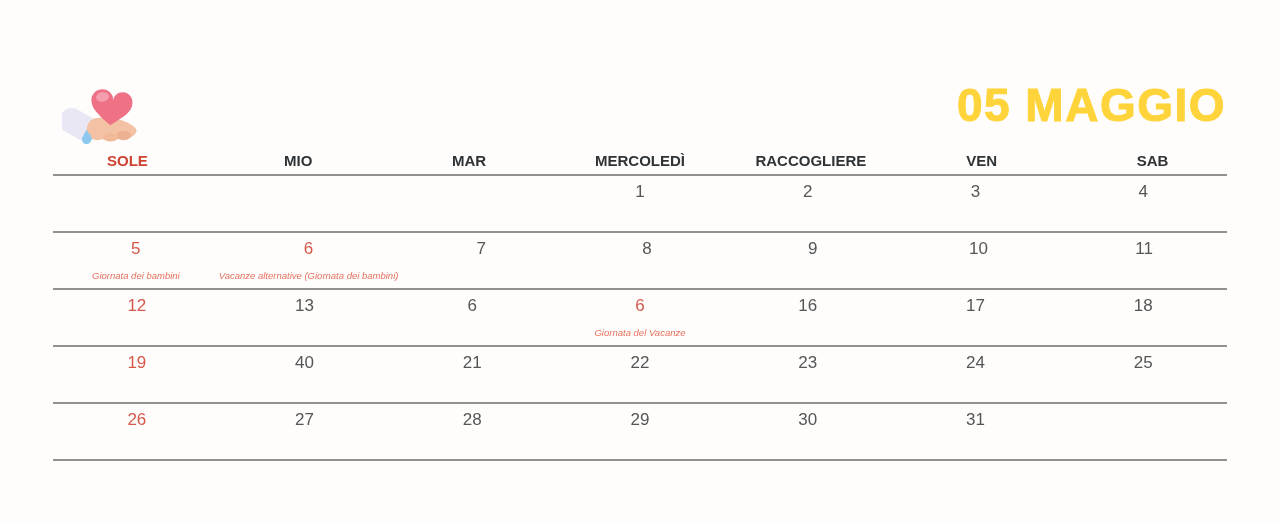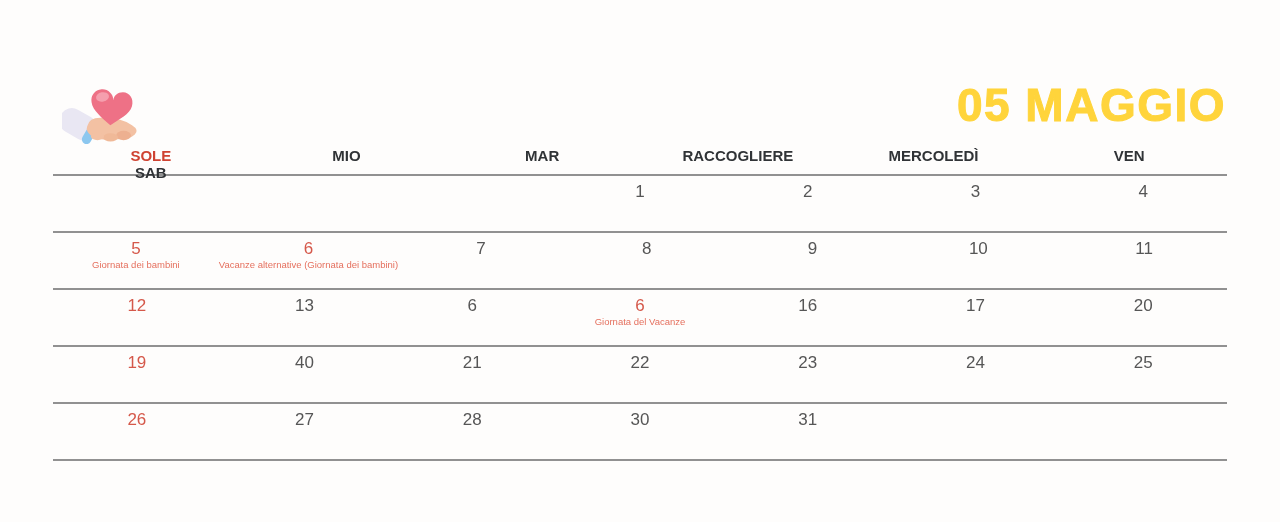--- a/index.html
+++ b/index.html
@@ -23,22 +23,22 @@
     line-height:1.0;
     text-transform:uppercase;
     -webkit-text-stroke:1px var(--title-color,#ffd43b);
   }
 
   
   .calendar{
     position:absolute;left:53px;top:147px;width:1174px;
   }
   .weekday-row{
-    display:grid;grid-template-columns:repeat(6,1fr);
-    height:27px;align-items:center;
+    display:grid;grid-template-columns:repeat(7,1fr);
+    height:27px;align-items:center;gap:22px;
   }
   .weekday{
     text-align:center;font-size:15px;font-weight:700;
     color:var(--weekday-default,#303336);
   }
   .weekday.highlight{color:var(--weekday-highlight,#cf4332);}
 
   .week-row{
     display:grid;grid-template-columns:repeat(7,1fr);
     height:55px;
@@ -49,24 +49,26 @@
     text-align:center;padding-top:6px;
     overflow:visible;
   }
   .day-num{
     font-size:17px;font-weight:300;
     color:var(--day-default,#565656);
     line-height:20px;
   }
   .day-num.red{color:var(--day-red,#d5584a);}
   .day-event{
+    margin-top:11px;
     font-size:9.5px;
     color:var(--event-color,#e5705e);
     white-space:nowrap;
     line-height:11px;
+    font-style:italic;
   }
 </style>
 </head>
 <body>
 
 <div class="page">
 
   <div class="brand-icon">
     <svg viewBox="0 0 90 66" width="84" height="62" aria-hidden="true">
 
@@ -87,22 +89,22 @@
     </svg>
   </div>
 
   <div class="month-title">05 MAGGIO</div>
 
   <div class="calendar">
     <div class="weekday-row" id="weekday-row">
         <div class="weekday highlight">SOLE</div>
         <div class="weekday">MIO</div>
         <div class="weekday">MAR</div>
+        <div class="weekday">MERCOLEDÌ</div>
         <div class="weekday">RACCOGLIERE</div>
-        <div class="weekday">MERCOLEDÌ</div>
         <div class="weekday">VEN</div>
         <div class="weekday">SAB</div>
       </div>
     <div id="weeks-container">
         <div class="week-row">
           <div class="day-cell">
     <div class="day-num"></div>
 
   </div>
           <div class="day-cell">
@@ -179,21 +181,21 @@
   </div>
           <div class="day-cell">
     <div class="day-num">16</div>
 
   </div>
           <div class="day-cell">
     <div class="day-num">17</div>
 
   </div>
           <div class="day-cell">
-    <div class="day-num">20</div>
+    <div class="day-num">18</div>
 
   </div>
         </div>
         <div class="week-row">
           <div class="day-cell">
     <div class="day-num red">19</div>
 
   </div>
           <div class="day-cell">
     <div class="day-num">40</div>
@@ -227,20 +229,24 @@
   </div>
           <div class="day-cell">
     <div class="day-num">27</div>
 
   </div>
           <div class="day-cell">
     <div class="day-num">28</div>
 
   </div>
           <div class="day-cell">
+    <div class="day-num">29</div>
+
+  </div>
+          <div class="day-cell">
     <div class="day-num">30</div>
 
   </div>
           <div class="day-cell">
     <div class="day-num">31</div>
 
   </div>
           <div class="day-cell">
     <div class="day-num"></div>
 

